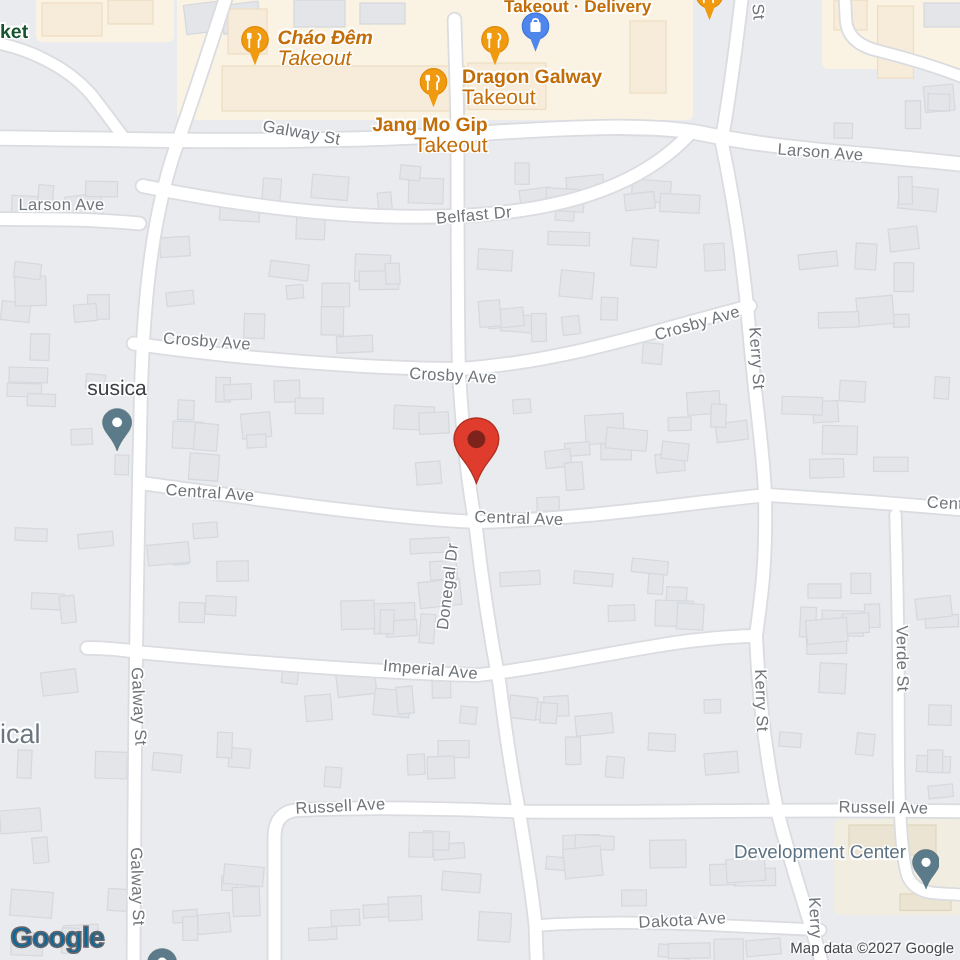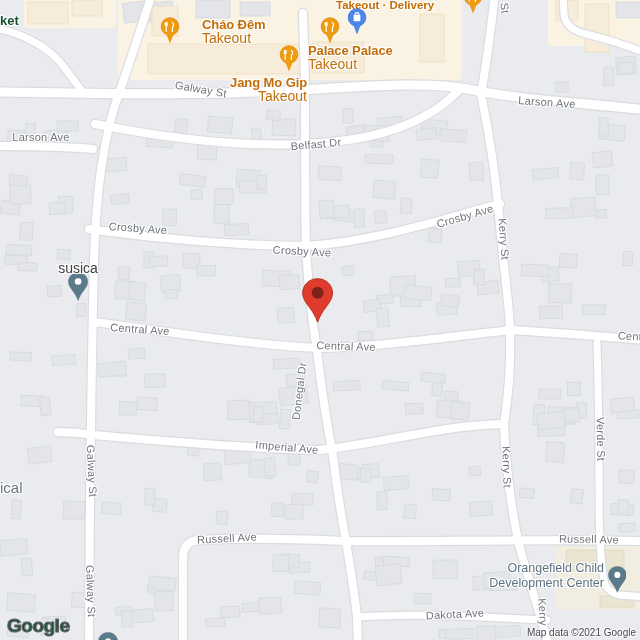--- a/index.html
+++ b/index.html
@@ -9,27 +9,27 @@
   #labels-layer,#markers-layer{position:absolute;left:0;top:0;width:640px;height:640px;pointer-events:none;}
   .street-label{position:absolute;font-size:11px;letter-spacing:.25px;color:#70757a;white-space:nowrap;
     text-shadow:0 0 2px #fff,0 0 2px #fff,1px 1px 0 #fff,-1px -1px 0 #fff,1px -1px 0 #fff,-1px 1px 0 #fff;}
   .poi{position:absolute;white-space:nowrap;pointer-events:auto;
     text-shadow:0 0 2px #fff,0 0 2px #fff,1px 1px 0 #fff,-1px -1px 0 #fff,1px -1px 0 #fff,-1px 1px 0 #fff;}
   .poi .l1{display:block;font-size:13px;font-weight:700;line-height:14px;letter-spacing:-.1px;}
   .poi .l2{display:block;font-size:14px;line-height:12px;}
   .poi.food .l1,.poi.food .l2{color:#c26d08;}
   .poi.food-sub{font-size:11.5px;font-weight:700;color:#c26d08;line-height:12px;}
   .poi.shop-label{font-size:13px;font-weight:700;color:#14532d;}
-  .poi.gray-label{font-size:15px;color:#6c7680;}
+  .poi.gray-label{font-size:18px;color:#6c7680;}
   .poi.place-name{font-size:14px;color:#3c4043;}
   .poi.place2 .l1,.poi.place2 .l2{font-size:12.5px;font-weight:400;line-height:14.5px;color:#5c7282;letter-spacing:0;}
   .poi.right{text-align:right;}
   .marker{position:absolute;pointer-events:auto;}
   .google-logo{position:absolute;left:7px;bottom:3px;font-size:19px;font-weight:700;letter-spacing:-.5px;
-    color:#14532d;-webkit-text-stroke:1.15px #60646b;z-index:30;}
+    color:#0369a1;-webkit-text-stroke:1.15px #60646b;z-index:30;}
   .map-attribution{position:absolute;right:4px;bottom:2px;font-size:10px;color:#45474b;z-index:30;
     text-shadow:0 0 2px #fff,1px 1px 0 #fff,-1px -1px 0 #fff;}
 </style>
 </head>
 <body>
 
 <div class="viewport">
   <svg class="base" id="map-svg" width="640" height="640" viewBox="0 0 640 640">
       <rect x="118" y="-6" width="344" height="86" rx="4" fill="#faf3e4"></rect>
       <rect x="548" y="-6" width="98" height="52" rx="4" fill="#faf3e4"></rect>
@@ -313,41 +313,41 @@
       <div class="street-label" style="left: 455px; top: 614px; transform: translate(-50%, -50%) rotate(-3deg);">Dakota Ave</div>
       <div class="street-label" style="left: 505px; top: 8px; transform: translate(-50%, -50%) rotate(85deg);">St</div>
     </div>
   <div id="markers-layer">
       <div class="marker" style="left: 160px; top: 16.5px;"><svg width="20" height="27.5" viewBox="-10 -22.5 20 27.5">
           <circle cx="0" cy="-13" r="8.8" fill="#f09a10" stroke="#e18908" stroke-width="0.8"></circle>
           <path d="M-3.9,-6 L0,4 L3.9,-6 Z" fill="#f09a10"></path>
           <path d="M-4.7,-17 v2.8 M-2.9,-17 v2.8 M-3.8,-17 v9" stroke="#fff" stroke-width="1.2" fill="none" stroke-linecap="round"></path>
           <path d="M2.2,-17 c1.9,0.7 1.9,3.6 0.2,4.5 l0,4.5" stroke="#fff" stroke-width="1.2" fill="none" stroke-linecap="round"></path>
         </svg></div>
-      <div class="poi food" style="top: 18px; left: 202px;">
+      <div class="poi food" style="top: 18px; left: 185px; font-style: italic;">
         <span class="l1">Cháo Đêm</span>
         <span class="l2">Takeout</span>
       </div>
       <div class="marker" style="left: 320px; top: 16.5px;"><svg width="20" height="27.5" viewBox="-10 -22.5 20 27.5">
           <circle cx="0" cy="-13" r="8.8" fill="#f09a10" stroke="#e18908" stroke-width="0.8"></circle>
           <path d="M-3.9,-6 L0,4 L3.9,-6 Z" fill="#f09a10"></path>
           <path d="M-4.7,-17 v2.8 M-2.9,-17 v2.8 M-3.8,-17 v9" stroke="#fff" stroke-width="1.2" fill="none" stroke-linecap="round"></path>
           <path d="M2.2,-17 c1.9,0.7 1.9,3.6 0.2,4.5 l0,4.5" stroke="#fff" stroke-width="1.2" fill="none" stroke-linecap="round"></path>
         </svg></div>
       <div class="poi food" style="top: 44px; left: 308px;">
-        <span class="l1">Palace Palace</span>
+        <span class="l1">Dragon Galway</span>
         <span class="l2">Takeout</span>
       </div>
       <div class="marker" style="left: 279px; top: 44.5px;"><svg width="20" height="27.5" viewBox="-10 -22.5 20 27.5">
           <circle cx="0" cy="-13" r="8.8" fill="#f09a10" stroke="#e18908" stroke-width="0.8"></circle>
           <path d="M-3.9,-6 L0,4 L3.9,-6 Z" fill="#f09a10"></path>
           <path d="M-4.7,-17 v2.8 M-2.9,-17 v2.8 M-3.8,-17 v9" stroke="#fff" stroke-width="1.2" fill="none" stroke-linecap="round"></path>
           <path d="M2.2,-17 c1.9,0.7 1.9,3.6 0.2,4.5 l0,4.5" stroke="#fff" stroke-width="1.2" fill="none" stroke-linecap="round"></path>
         </svg></div>
-      <div class="poi food right" style="top: 76px; right: 333px; text-align: right;">
+      <div class="poi food right" style="top: 76px; right: 315px; text-align: right;">
         <span class="l1">Jang Mo Gip</span>
         <span class="l2">Takeout</span>
       </div>
       <div class="poi food-sub" style="top: -1px; left: 336px;">Takeout · Delivery</div>
       <div class="marker" style="left: 463px; top: -13.5px;"><svg width="20" height="27.5" viewBox="-10 -22.5 20 27.5">
           <circle cx="0" cy="-13" r="8.8" fill="#f09a10" stroke="#e18908" stroke-width="0.8"></circle>
           <path d="M-3.9,-6 L0,4 L3.9,-6 Z" fill="#f09a10"></path>
           <path d="M-4.7,-17 v2.8 M-2.9,-17 v2.8 M-3.8,-17 v9" stroke="#fff" stroke-width="1.2" fill="none" stroke-linecap="round"></path>
           <path d="M2.2,-17 c1.9,0.7 1.9,3.6 0.2,4.5 l0,4.5" stroke="#fff" stroke-width="1.2" fill="none" stroke-linecap="round"></path>
         </svg></div>
@@ -356,33 +356,32 @@
           <path d="M-3.9,-6 L0,4 L3.9,-6 Z" fill="#4e86ec"></path>
           <rect x="-3.4" y="-15.8" width="6.8" height="6.6" rx="1" fill="#fff"></rect>
           <path d="M-1.9,-15.8 a1.9,2.1 0 0 1 3.8,0" stroke="#fff" stroke-width="1.1" fill="none"></path>
         </svg></div>
       <div class="poi shop-label" style="top: 13px; left: 0px;">ket</div>
       <div class="poi gray-label" style="top: 479px; left: 0px;">ical</div>
       <div class="marker" style="left: 67.92px; top: 272.44px;"><svg width="20.16" height="29.4" viewBox="-12 -22 24 35">
           <path d="M0,-21.5 C-6.8,-21.5 -11.5,-16.3 -11.5,-10.6 C-11.5,-6.5 -9.2,-3.2 -6.3,0.6 C-3.9,3.7 -1.6,7.4 0,12 C1.6,7.4 3.9,3.7 6.3,0.6 C9.2,-3.2 11.5,-6.5 11.5,-10.6 C11.5,-16.3 6.8,-21.5 0,-21.5 Z" fill="#5c7b8a" stroke="#4c6774" stroke-width="0.5"></path>
           <circle cx="0" cy="-10.6" r="3.9" fill="#fff"></circle>
         </svg></div>
-      <div class="poi place-name" style="top: 260px; left: 78px; transform: translateX(-50%);">susica</div>
+      <div class="poi place-name" style="top: 250px; left: 78px; transform: translateX(-50%);">susica</div>
       <div class="marker" style="left: 607.64px; top: 566.48px;"><svg width="18.72" height="27.3" viewBox="-12 -22 24 35">
           <path d="M0,-21.5 C-6.8,-21.5 -11.5,-16.3 -11.5,-10.6 C-11.5,-6.5 -9.2,-3.2 -6.3,0.6 C-3.9,3.7 -1.6,7.4 0,12 C1.6,7.4 3.9,3.7 6.3,0.6 C9.2,-3.2 11.5,-6.5 11.5,-10.6 C11.5,-16.3 6.8,-21.5 0,-21.5 Z" fill="#5c7b8a" stroke="#4c6774" stroke-width="0.5"></path>
           <circle cx="0" cy="-10.6" r="3.9" fill="#fff"></circle>
         </svg></div>
       <div class="poi place2 right" style="top: 561px; right: 36px;">
-        <span class="l1">Orangefield Child</span>
         <span class="l2">Development Center</span>
       </div>
       <div class="marker" style="left: 97.92px; top: 632.44px;"><svg width="20.16" height="29.4" viewBox="-12 -22 24 35">
           <path d="M0,-21.5 C-6.8,-21.5 -11.5,-16.3 -11.5,-10.6 C-11.5,-6.5 -9.2,-3.2 -6.3,0.6 C-3.9,3.7 -1.6,7.4 0,12 C1.6,7.4 3.9,3.7 6.3,0.6 C9.2,-3.2 11.5,-6.5 11.5,-10.6 C11.5,-16.3 6.8,-21.5 0,-21.5 Z" fill="#5c7b8a" stroke="#4c6774" stroke-width="0.5"></path>
           <circle cx="0" cy="-10.6" r="3.9" fill="#fff"></circle>
         </svg></div>
       <div class="marker" style="left: 302.4px; top: 277.8px;"><svg width="31.200000000000003" height="45.5" viewBox="-12 -22 24 35">
           <path d="M0,-21.5 C-6.8,-21.5 -11.5,-16.3 -11.5,-10.6 C-11.5,-6.5 -9.2,-3.2 -6.3,0.6 C-3.9,3.7 -1.6,7.4 0,12 C1.6,7.4 3.9,3.7 6.3,0.6 C9.2,-3.2 11.5,-6.5 11.5,-10.6 C11.5,-16.3 6.8,-21.5 0,-21.5 Z" fill="#df3c2d" stroke="#b2301f" stroke-width="0.7"></path>
           <circle cx="0" cy="-10.6" r="4.6" fill="#7e231b"></circle>
         </svg></div>
     </div>
   <div class="google-logo">Google</div>
-  <div class="map-attribution">Map data ©2021 Google</div>
+  <div class="map-attribution">Map data ©2027 Google</div>
 </div>
 
 </body></html>

